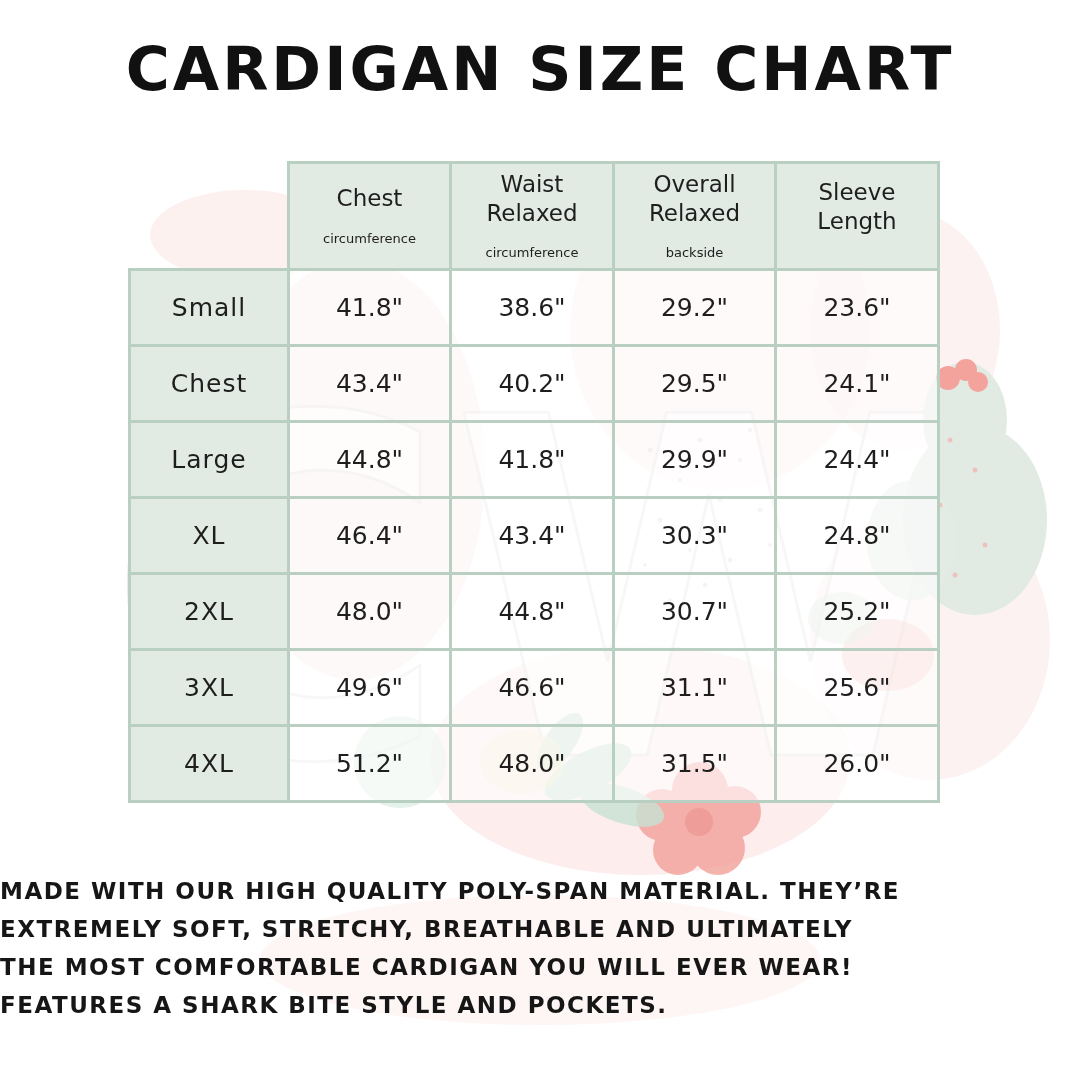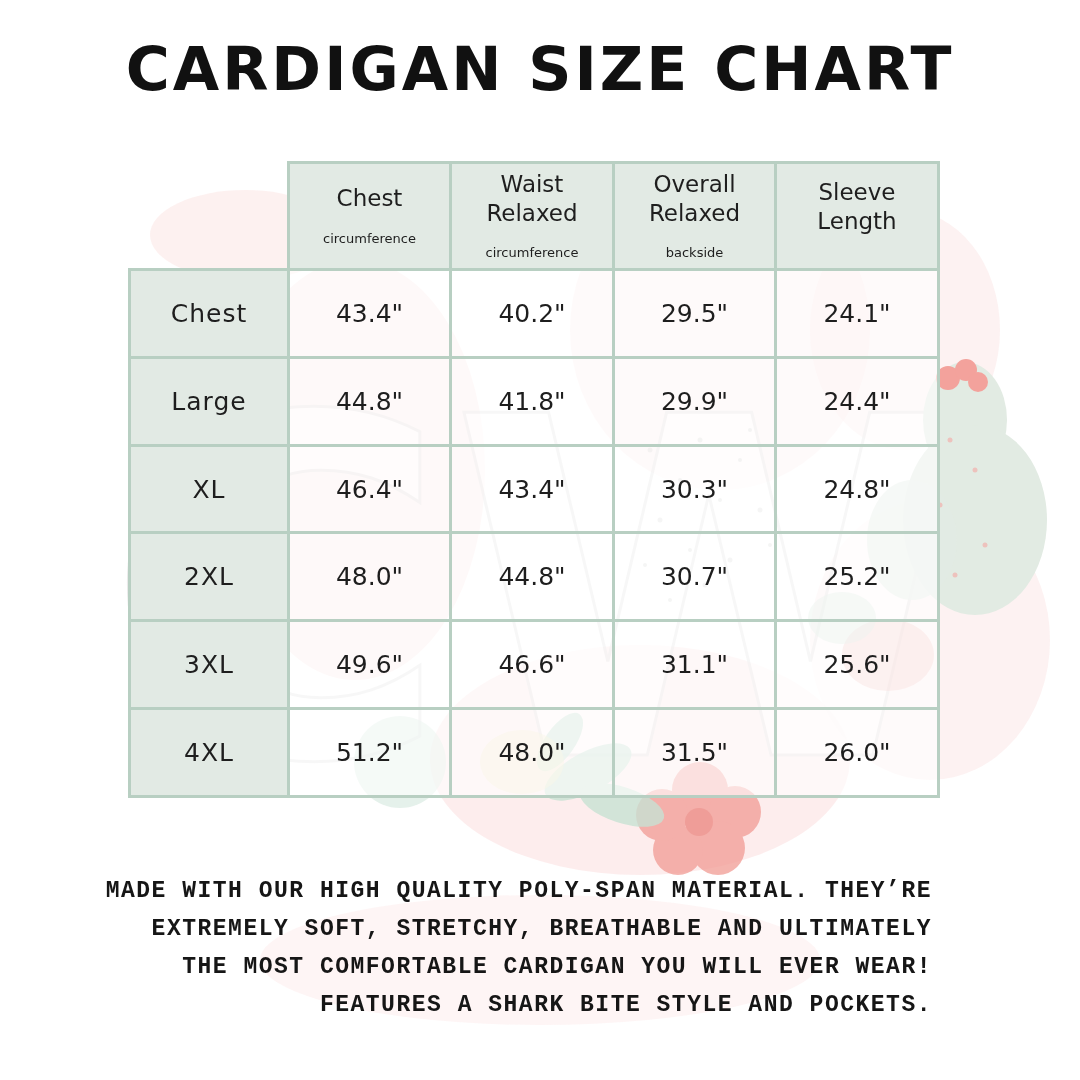--- a/index.html
+++ b/index.html
@@ -84,23 +84,22 @@
     font-size: 13px;
     line-height: 1.3;
     font-weight: normal;
     margin-top: 18px;
   }
   .footer {
     position: absolute;
     top: 872px;
     left: 0;
     width: 932px;
-    text-align: right;
+    text-align: left;
     z-index: 1;
-    font-family: Liberation Mono, monospace;
   }
   .footer .line {
     font-size: 23px;
     font-weight: bold;
     letter-spacing: 1.5px;
     line-height: 38px;
     white-space: nowrap;
     color: #161616;
   }
 </style>
@@ -200,20 +199,27 @@
           <div class="hsub">backside</div>
         </th>
         <th>
           <div class="hlabel">Sleeve Length</div>
           <div class="hsub"></div>
         </th>
       </tr>
     </thead>
     <tbody>
       <tr>
+        <th>Small</th>
+        <td>41.8"</td>
+        <td>38.6"</td>
+        <td>29.2"</td>
+        <td>23.6"</td>
+      </tr>
+      <tr>
         <th>Chest</th>
         <td>43.4"</td>
         <td>40.2"</td>
         <td>29.5"</td>
         <td>24.1"</td>
       </tr>
       <tr>
         <th>Large</th>
         <td>44.8"</td>
         <td>41.8"</td>

